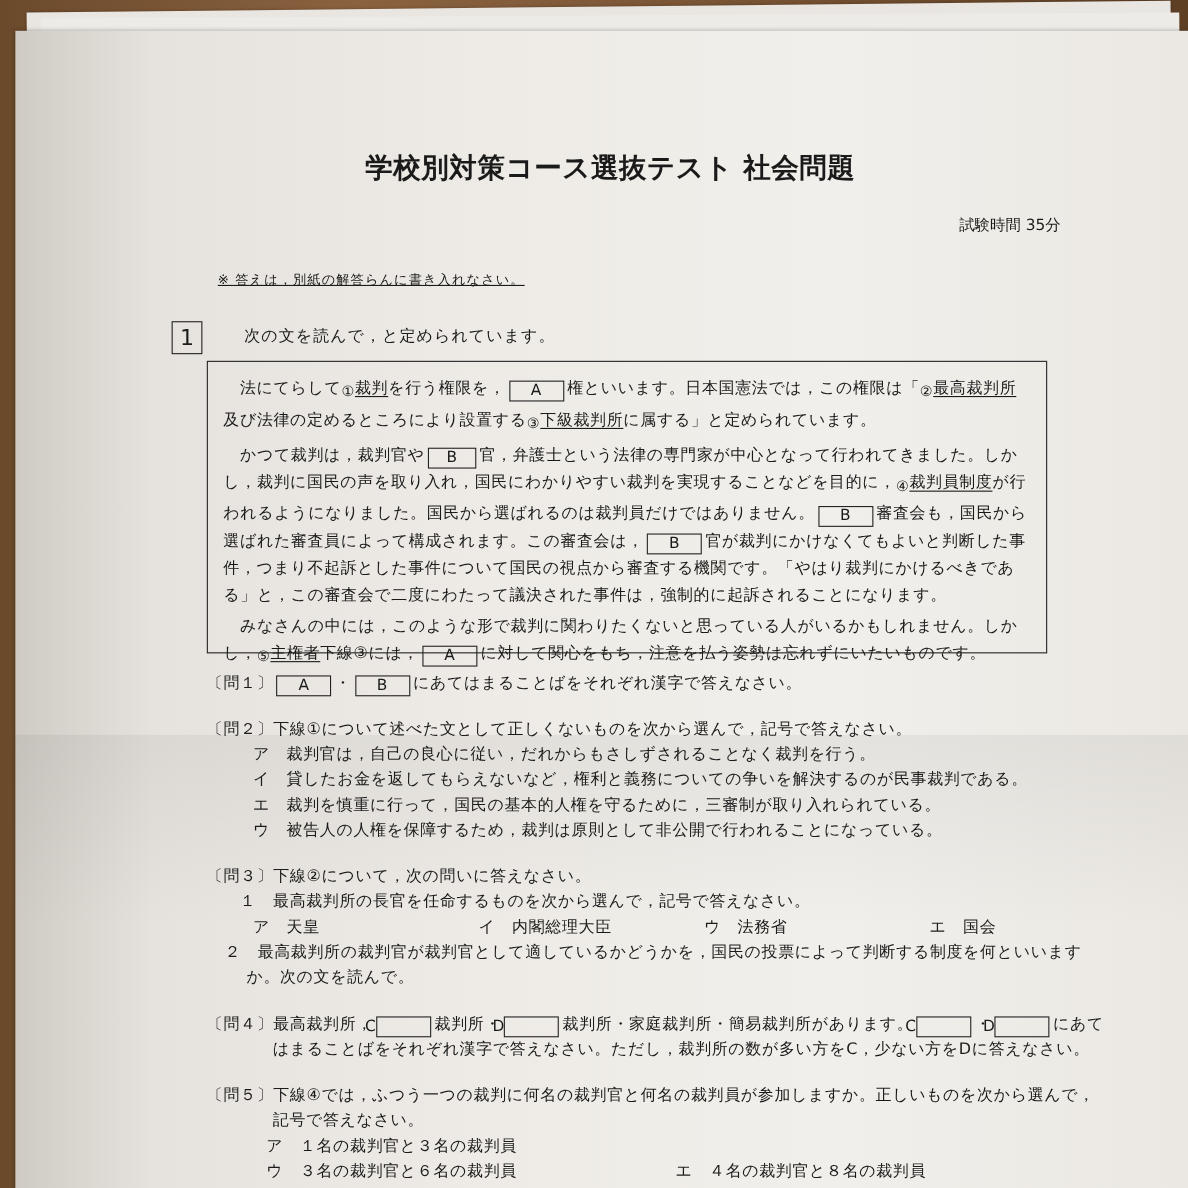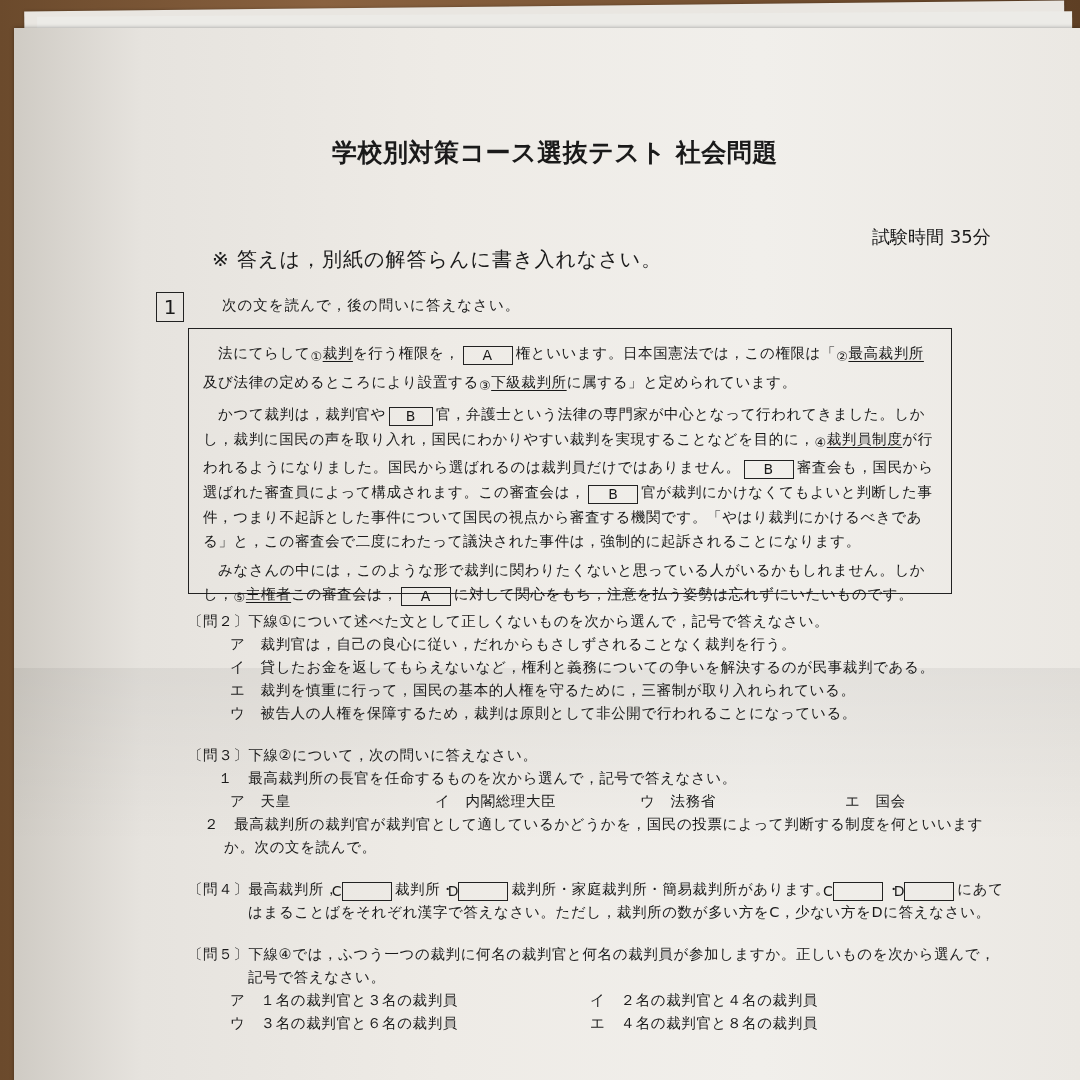--- a/index.html
+++ b/index.html
@@ -25,24 +25,24 @@
   .fold {
     position: absolute; left: 0; top: 640px; width: 100%; height: 440px;
     background: linear-gradient(180deg, rgba(0,0,0,0.05), rgba(0,0,0,0) 40%);
     pointer-events: none;
   }
   .title {
     position: absolute; left: 318px; top: 108px;
     font-size: 25px; font-weight: bold; letter-spacing: 0.5px;
   }
   .time {
-    position: absolute; left: 858px; top: 168px; font-size: 18px; margin-top: 29px;
+    position: absolute; left: 858px; top: 168px; font-size: 14px;
   }
   .note {
-    position: absolute; left: 198px; top: 218px; font-size: 20px; letter-spacing: 1px;
+    position: absolute; left: 184px; top: 218px; font-size: 12px; letter-spacing: 1px; text-decoration: underline;
   }
   .qnum {
     position: absolute; left: 142px; top: 264px; width: 26px; height: 28px;
     border: 1.5px solid #222; font-size: 20px; text-align: center; line-height: 28px;
   }
   .q-intro {
     position: absolute; left: 208px; top: 268px; font-size: 14.5px; letter-spacing: 1px;
   }
   .passage {
     position: absolute; left: 174px; top: 300px; width: 764px; height: 266px;
@@ -61,45 +61,48 @@
   .questions {
     position: absolute; left: 174px; top: 582px; width: 820px;
     font-size: 14.5px; letter-spacing: 0.6px; line-height: 23px;
   }
   .question { margin-bottom: 19px; }
   .sub { padding-left: 30px; }
   .opt { padding-left: 42px; }
   .opt4 { display: flex; padding-left: 42px; }
   .opt4 span { display: inline-block; }
   .opt2 { display: flex; padding-left: 42px; }
-  .opt2 > span { width: 360px; display: inline-block; }
+  .opt2 > span { width: 360px; display: inline-block; margin-left: 12px; }
 </style>
 </head>
 <body>
 
 <div class="sheet-back"></div>
 <div class="sheet-back2"></div>
 
 <div class="sheet">
   <div class="fold"></div>
 
   <div class="title">学校別対策コース選抜テスト 社会問題</div>
   <div class="time">試験時間 35分</div>
   <div class="note">※ 答えは，別紙の解答らんに書き入れなさい。</div>
 
   <div class="qnum">1</div>
-  <div class="q-intro">次の文を読んで，後の問いに答えなさい。</div>
+  <div class="q-intro">次の文を読んで，と定められています。</div>
 
   <div class="passage">
     <p>　<span>法にてらして</span><span class="circ">①</span><span class="u">裁判</span><span>を行う権限を，</span><span class="box wide">A</span><span>権といいます。日本国憲法では，この権限は「</span><span class="circ">②</span><span class="u">最高裁判所</span><span>及び法律の定めるところにより設置する</span><span class="circ">③</span><span class="u">下級裁判所</span><span>に属する」と定められています。</span></p>
     <p>　<span>かつて裁判は，裁判官や</span><span class="box">B</span><span>官，弁護士という法律の専門家が中心となって行われてきました。しかし，裁判に国民の声を取り入れ，国民にわかりやすい裁判を実現することなどを目的に，</span><span class="circ">④</span><span class="u">裁判員制度</span><span>が行われるようになりました。国民から選ばれるのは裁判員だけではありません。</span><span class="box wide">B</span><span>審査会も，国民から選ばれた審査員によって構成されます。この審査会は，</span><span class="box wide">B</span><span>官が裁判にかけなくてもよいと判断した事件，つまり不起訴とした事件について国民の視点から審査する機関です。「やはり裁判にかけるべきである」と，この審査会で二度にわたって議決された事件は，強制的に起訴されることになります。</span></p>
-    <p>　<span>みなさんの中には，このような形で裁判に関わりたくないと思っている人がいるかもしれません。しかし，</span><span class="circ">⑤</span><span class="u">主権者</span><span>この審査会は，</span><span class="box wide">A</span><span>に対して関心をもち，注意を払う姿勢は忘れずにいたいものです。</span></p>
+    <p>　<span>みなさんの中には，このような形で裁判に関わりたくないと思っている人がいるかもしれません。しかし，</span><span class="circ">⑤</span><span class="u">主権者</span><span>下線③には，</span><span class="box wide">A</span><span>に対して関心をもち，注意を払う姿勢は忘れずにいたいものです。</span></p>
   </div>
 
   <div class="questions">
+    <div class="question">
+      <span>〔問１〕</span><span class="box wide">A</span><span>・</span><span class="box wide">B</span><span>にあてはまることばをそれぞれ漢字で答えなさい。</span>
+    </div>
 
     <div class="question">
       <div><span>〔問２〕</span><span>下線①について述べた文として正しくないものを次から選んで，記号で答えなさい。</span></div>
       <div class="opt"><span>ア</span>　<span>裁判官は，自己の良心に従い，だれからもさしずされることなく裁判を行う。</span></div>
       <div class="opt"><span>イ</span>　<span>貸したお金を返してもらえないなど，権利と義務についての争いを解決するのが民事裁判である。</span></div>
       <div class="opt"><span>エ</span>　<span>裁判を慎重に行って，国民の基本的人権を守るために，三審制が取り入れられている。</span></div>
       <div class="opt"><span>ウ</span>　<span>被告人の人権を保障するため，裁判は原則として非公開で行われることになっている。</span></div>
     </div>
 
     <div class="question">
@@ -115,21 +118,20 @@
     </div>
 
     <div class="question" style="padding-left:60px;text-indent:-60px">
       <span>〔問４〕</span><span>最高裁判所，</span><span class="box wide">C</span><span>裁判所・</span><span class="box wide">D</span><span>裁判所・家庭裁判所・簡易裁判所があります。</span><span class="box wide">C</span><span>・</span><span class="box wide">D</span><span>にあてはまることばをそれぞれ漢字で答えなさい。ただし，裁判所の数が多い方をC，少ない方をDに答えなさい。</span>
     </div>
 
     <div class="question">
       <div style="padding-left:60px;text-indent:-60px"><span>〔問５〕</span><span>下線④では，ふつう一つの裁判に何名の裁判官と何名の裁判員が参加しますか。正しいものを次から選んで，記号で答えなさい。</span></div>
       <div class="opt2">
         <span><span>ア</span>　<span>１名の裁判官と３名の裁判員</span></span>
-        <span><span>イ</span>　<span>２名の裁判官と４名の裁判員</span></span>
       </div>
       <div class="opt2">
         <span><span>ウ</span>　<span>３名の裁判官と６名の裁判員</span></span>
         <span><span>エ</span>　<span>４名の裁判官と８名の裁判員</span></span>
       </div>
     </div>
   </div>
 </div>
 
 </body></html>

